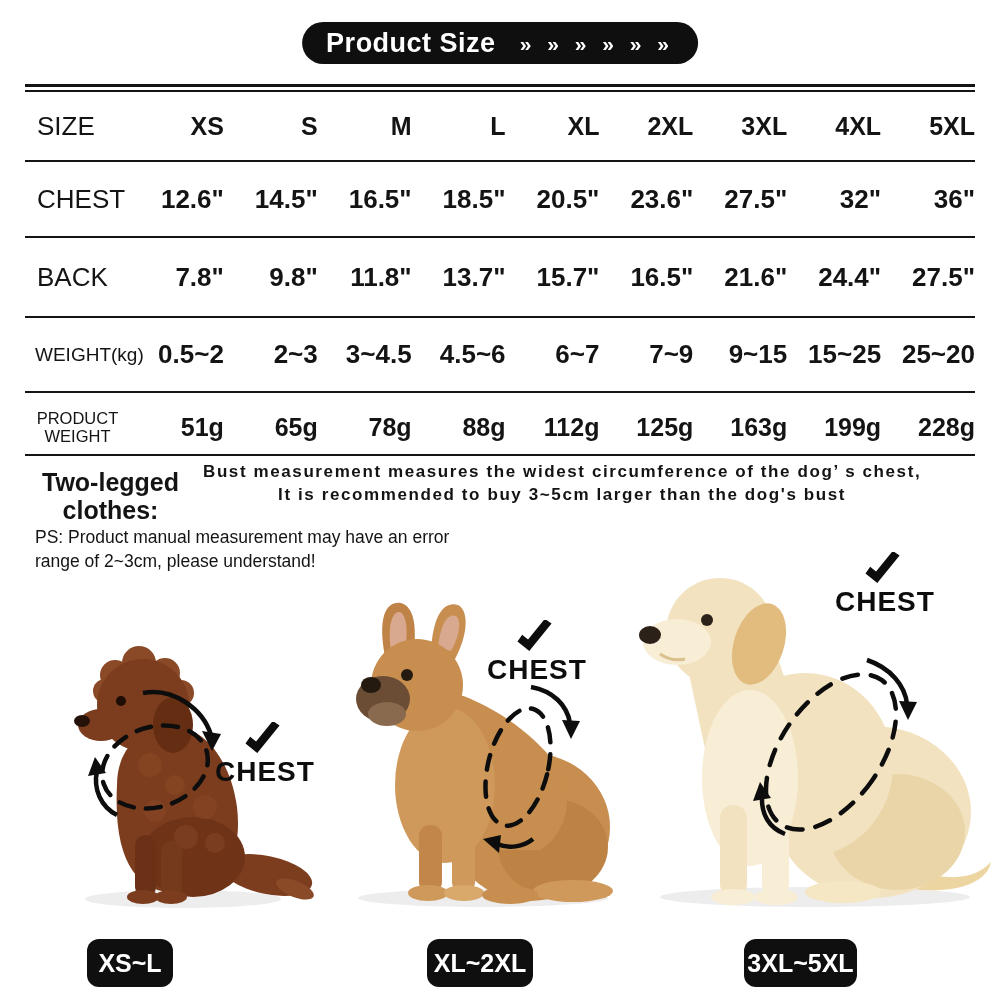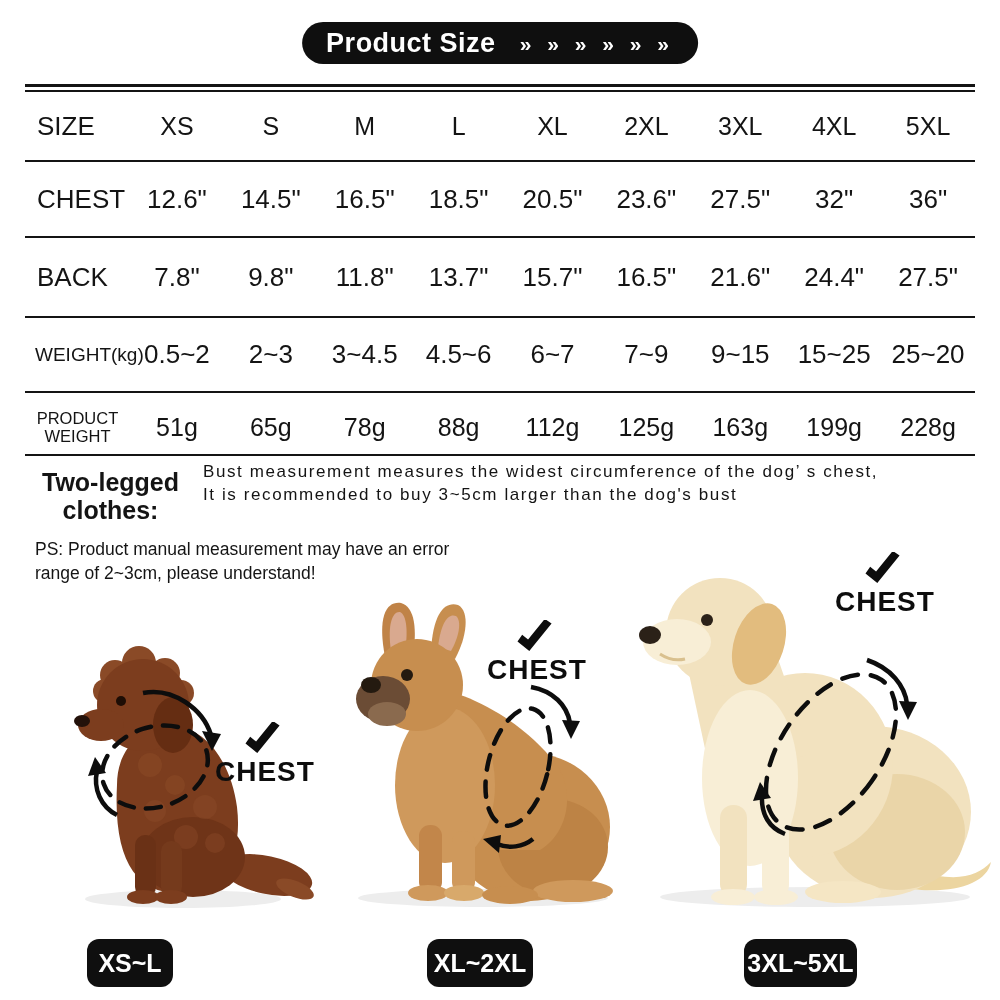--- a/index.html
+++ b/index.html
@@ -20,30 +20,30 @@
      border-bottom:2px solid #141414;}
   .t-row.sizes{height:68px;}
   .t-row.chest{height:74px;}
   .t-row.back{height:78px;}
   .t-row.weight{height:73px;}
   .t-row.pweight{height:61px;}
   .row-label{font-weight:400;font-size:26px;padding-left:12px;white-space:nowrap;}
   .row-label.small{font-size:19px;padding-left:10px;}
   .row-label.tiny{font-size:16.5px;padding-left:0;text-align:center;white-space:normal;
      max-width:92px;margin:16px auto;line-height:1.1;}
-  .t-cell{font-weight:400;font-size:25px;text-align:center;white-space:nowrap;}
+  .t-cell{font-weight:700;font-size:25px;text-align:right;white-space:nowrap;}
   .t-row.chest .t-cell,.t-row.back .t-cell,.t-row.weight .t-cell{font-size:26px;}
 
   
   .notes{position:absolute;top:458px;left:28px;right:10px;display:flex;}
   .lead{width:165px;text-align:center;font-size:25px;font-weight:700;line-height:1.12;
      padding-top:10px;}
-  .note-body{font-size:17px;font-weight:400;letter-spacing:1.6px;line-height:1.36;
-     padding-left:10px;padding-top:2px;}
-  .ps{position:absolute;top:538px;left:35px;font-size:17.5px;font-weight:400;line-height:1.35;}
+  .note-body{font-size:17px;font-weight:700;letter-spacing:1.6px;line-height:1.36;
+     padding-left:10px;padding-top:2px;text-align:center;}
+  .ps{position:absolute;top:526px;left:35px;font-size:17.5px;font-weight:400;line-height:1.35;}
 
   
   .dog{position:absolute;}
   .dog svg{display:block;width:100%;height:100%;}
 
   .chest-tag{position:absolute;display:flex;flex-direction:column;align-items:flex-start;}
   .chest-tag .check{margin-left:26px;}
   .chest-tag .chest-word{font-size:28px;font-weight:700;letter-spacing:1px;color:#0d0d0d;}
 
   

